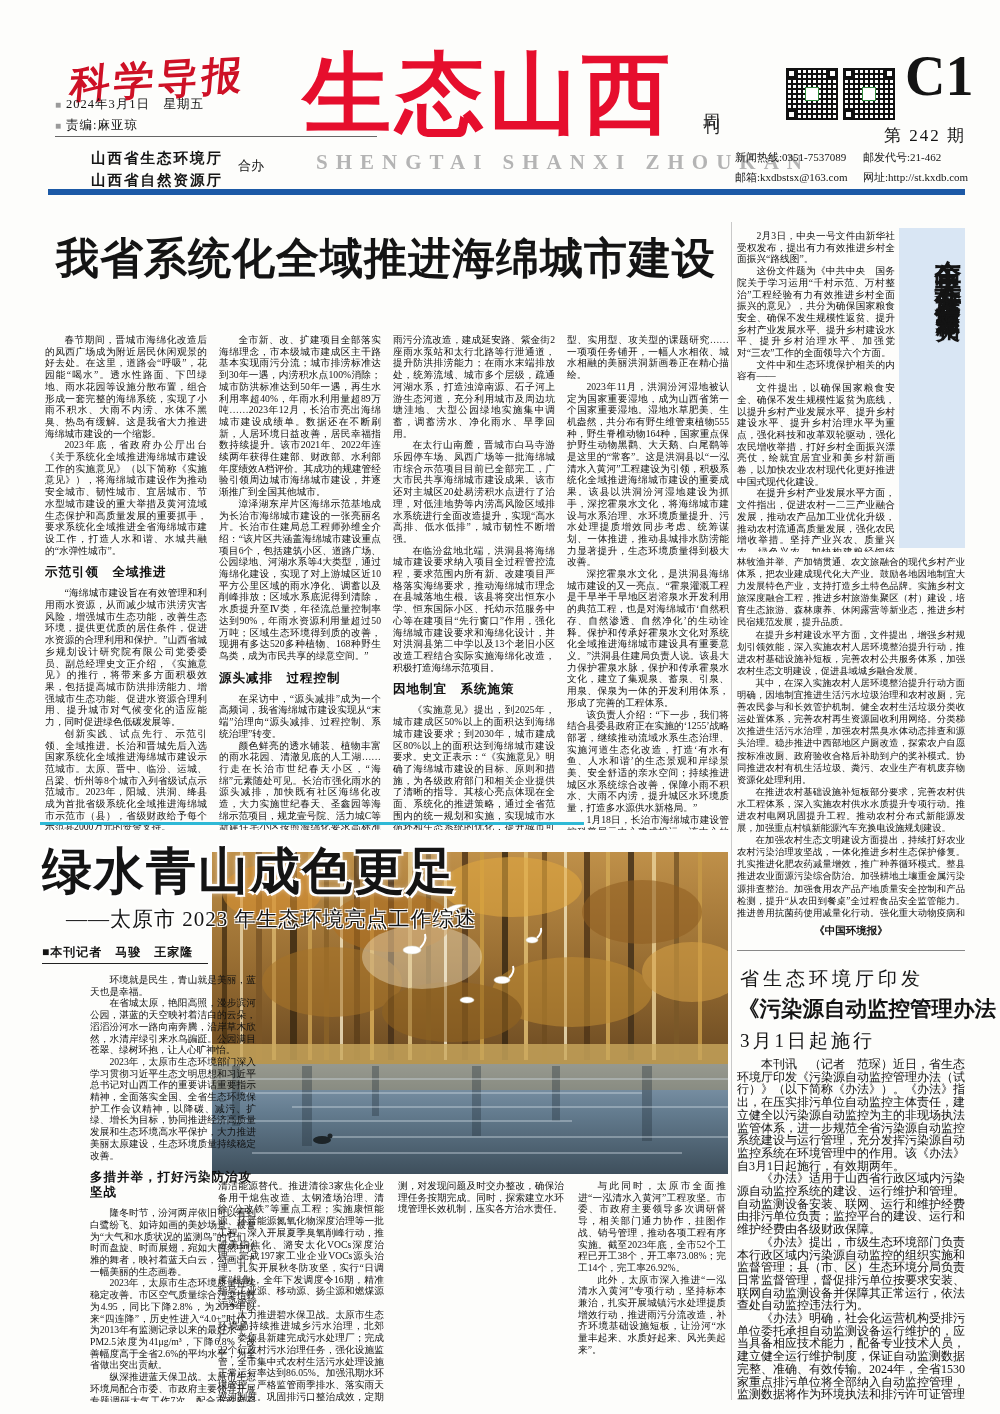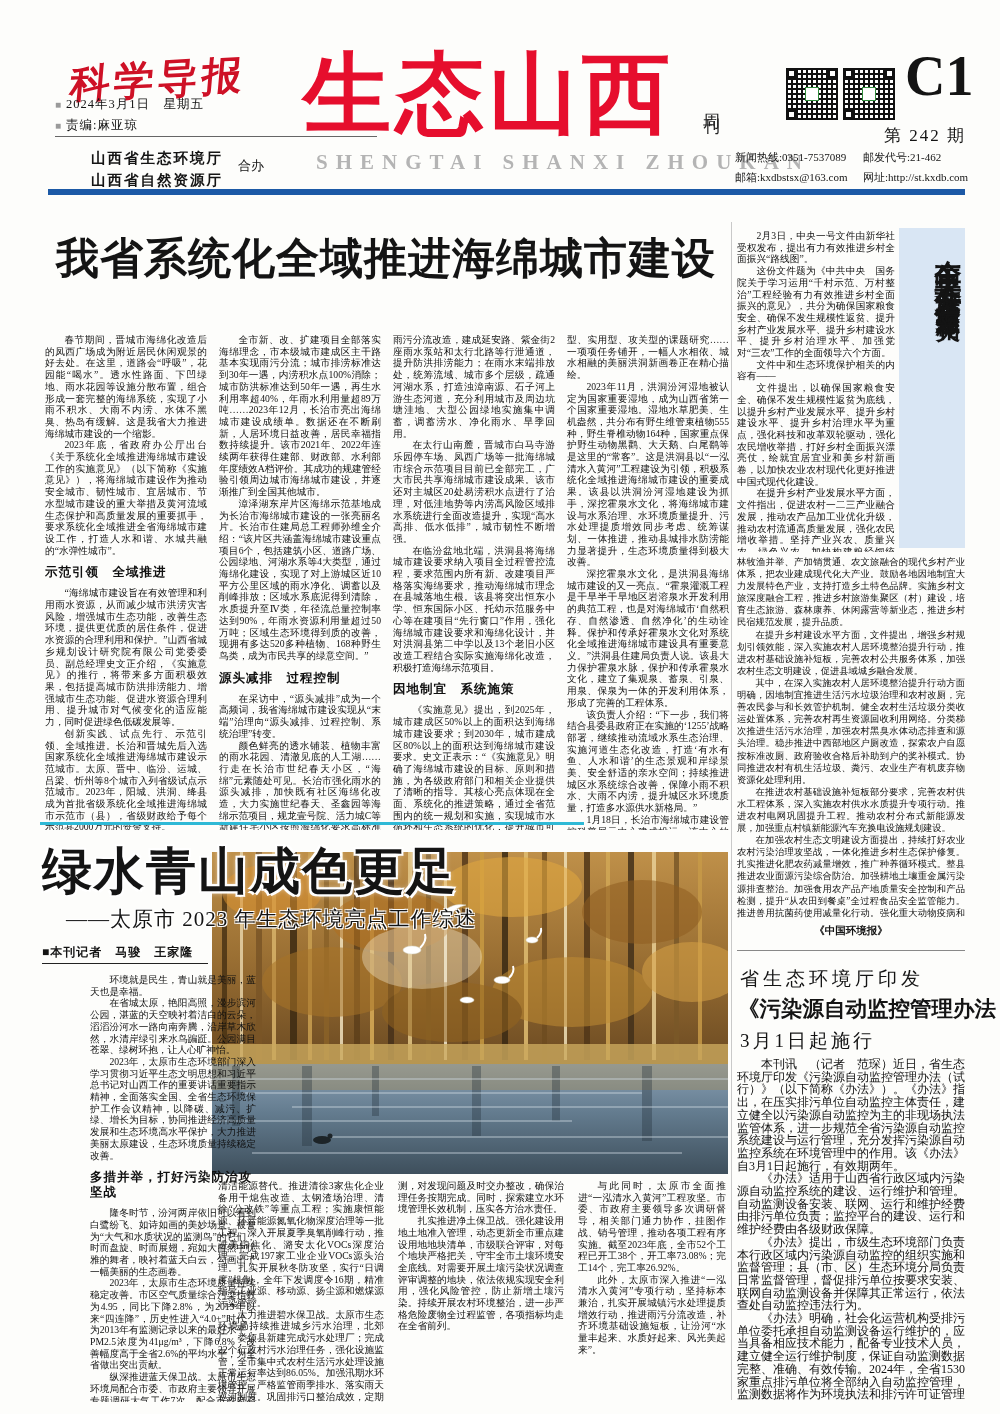--- a/index.html
+++ b/index.html
@@ -279,21 +279,20 @@
       <div class="para" data-name="para">隆冬时节，汾河两岸依旧可以看到白鹭纷飞、如诗如画的美妙场景。被誉为“大气和水质状况的监测鸟”的它们，时而盘旋、时而展翅，宛如大自然中优雅的舞者，映衬着蓝天白云，勾画出了一幅美丽的生态画卷。</div>
       <div class="para" data-name="para">2023年，太原市生态环境质量持续稳定改善。市区空气质量综合污染指数为4.95，同比下降2.8%，为2019年以来“四连降”，历史性进入“4.0+”时代，为2013年有监测记录以来的最好水平；PM2.5浓度为41μg/m³，下降6.8%，改善幅度高于全省2.6%的平均水平，为全省做出突出贡献。</div>
       <div class="para" data-name="para">纵深推进蓝天保卫战。太原市生态环境局配合市委、市政府主要领导开展专题调研大气工作7次，配合市政府召开周调度例会50余次。深入推进退倒十“3456”工程，狠抓工业减排，关停西山煤气化一焦，全市5.5米及以下焦炉清零；推动东山石灰石矿、火工区分步搬迁；完成6家水泥企业超低排放改造，全市铸造企业完成</div>
     </div>
   <div class="col green-colb" style="left:218px;width:166px;" data-name="green-column-2">
       <div class="para-cont" data-name="para-cont">清洁能源替代。推进清徐3家焦化企业备用干熄焦改造、太钢渣场治理、清徐“公改铁”等重点工程；实施康恒能源、环晋能源氮氧化物深度治理等一批工程。深入开展夏季臭氧削峰行动，推进美锦焦化、潞安太化VOCs深度治理，完成197家工业企业VOCs源头治理。扎实开展秋冬防攻坚，实行“日调度”机制，全年下发调度令16期，精准指导工业源、移动源、扬尘源和燃煤源污染管控。</div>
       <div class="para" data-name="para">大力推进碧水保卫战。太原市生态环境局持续推进城乡污水治理，北郊厂、娄烦县新建完成污水处理厂；完成22个行政村污水治理任务，强化设施监管，全市集中式农村生活污水处理设施正常运行率达到86.05%。加强汛期水环境管控，严格监管雨季排水、落实雨天巡河制度。巩固排污口整治成效，定期对428个入河排污口进行水质监测，按月通报超标情况。开展黑臭水体排查整治，每月开展水质监</div>
     </div>
   <div class="col green-colb" style="left:398px;width:166px;" data-name="green-column-3">
       <div class="para-cont" data-name="para-cont">测，对发现问题及时交办整改，确保治理任务按期完成。同时，探索建立水环境管理长效机制，压实各方治水责任。</div>
-      <div class="para" data-name="para">扎实推进净土保卫战。强化建设用地土地准入管理，动态更新全市重点建设用地地块清单，市级联合评审，对每个地块严格把关，守牢全市土壤环境安全底线。对需要开展土壤污染状况调查评审调整的地块，依法依规实现安全利用，强化风险管控，防止新增土壤污染。持续开展农村环境整治，进一步严格危险废物全过程监管，各项指标均走在全省前列。</div>
     </div>
   <div class="col green-colb" style="left:578px;width:148px;" data-name="green-column-4">
       <div class="para" data-name="para">与此同时，太原市全面推进“一泓清水入黄河”工程攻坚。市委、市政府主要领导多次调研督导，相关部门通力协作，挂图作战、销号管理，推动各项工程有序实施。截至2023年底，全市52个工程已开工38个，开工率73.08%；完工14个，完工率26.92%。</div>
       <div class="para" data-name="para">此外，太原市深入推进“一泓清水入黄河”专项行动，坚持标本兼治，扎实开展城镇污水处理提质增效行动，推进雨污分流改造，补齐环境基础设施短板，让汾河“水量丰起来、水质好起来、风光美起来”。</div>
     </div>
 
   <div class="measure-rule" data-name="measure-top-rule"></div>
   <div class="measure-kicker" data-name="measure-kicker">省生态环境厅印发</div>
   <div class="measure-headline" data-name="measure-headline">《污染源自动监控管理办法（试行）》</div>
   <div class="measure-dateline" data-name="measure-dateline">3月1日起施行</div>

